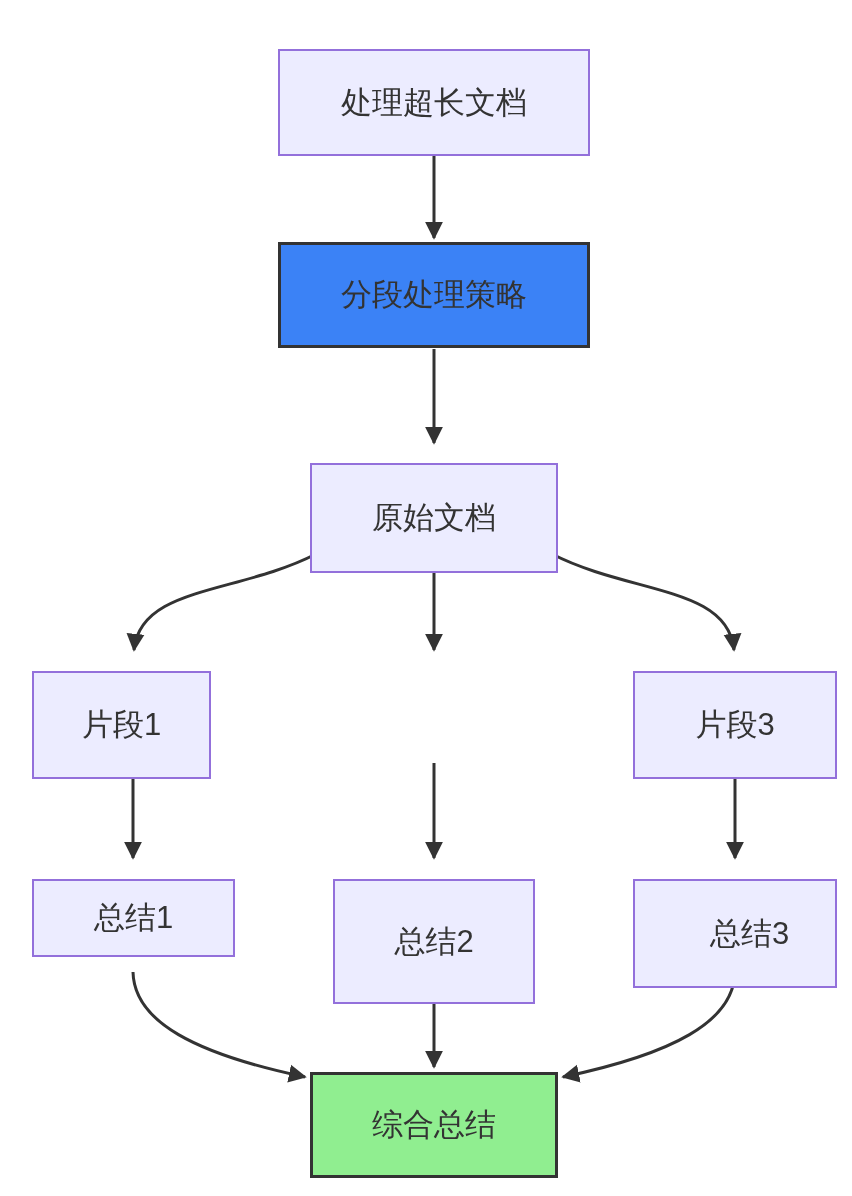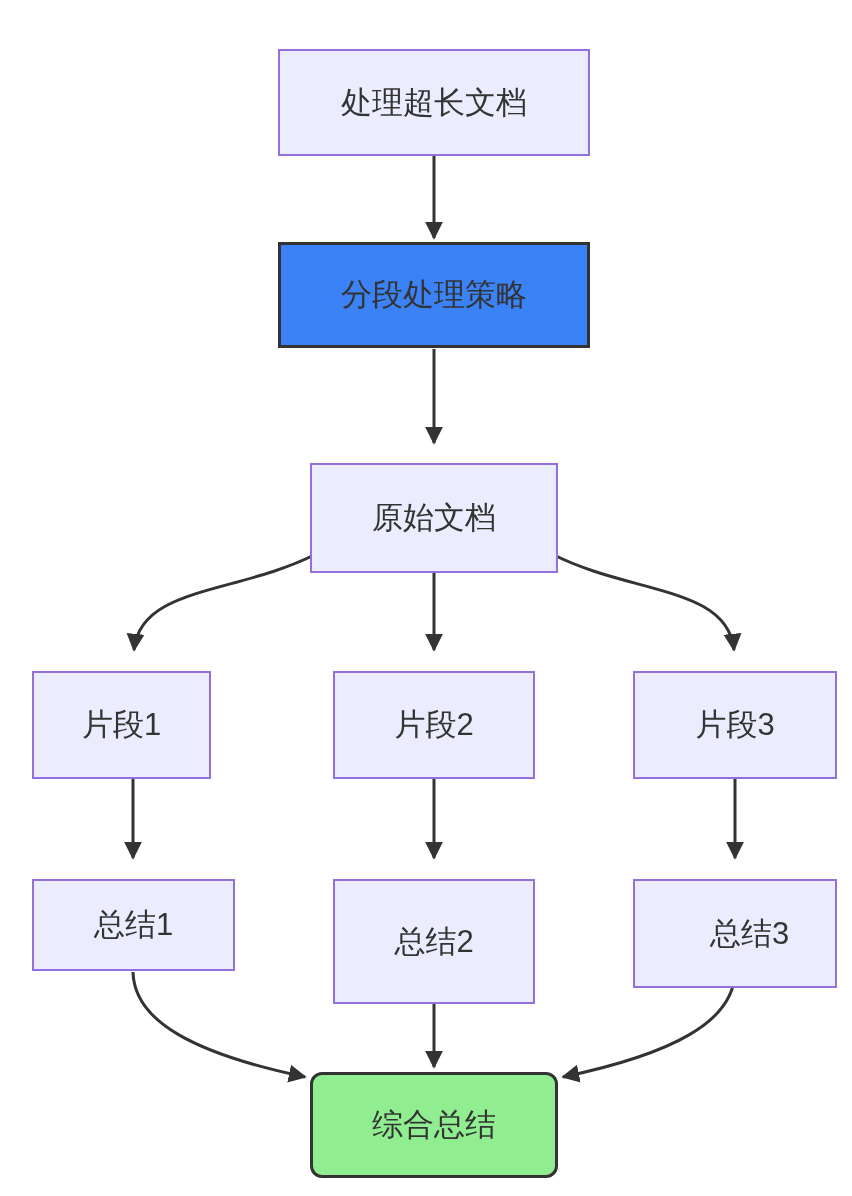--- a/index.html
+++ b/index.html
@@ -71,37 +71,34 @@
   </div>
 
   <div class="node node--default" style="left:310px; top:447px; width:248px; height:110px;">
     <span>原始文档</span>
   </div>
 
   <div class="node node--default" style="left:32px; top:655px; width:179px; height:108px;">
     <span>片段1</span>
   </div>
 
-  <div class="node node--default" style="left:333px; top:655px; width:202px; height:108px;">
-    <span>片段2</span>
-  </div>
 
   <div class="node node--default" style="left:633px; top:655px; width:204px; height:108px;text-align:right;">
     <span>片段3</span>
   </div>
 
-  <div class="node node--default" style="left:32px; top:863px; width:203px; height:92px;text-align:center;">
+  <div class="node node--default" style="left:32px; top:863px; width:203px; height:78px;text-align:center;">
     <span>总结1</span>
   </div>
 
   <div class="node node--default" style="left:333px; top:863px; width:202px; height:125px;">
     <span>总结2</span>
   </div>
 
   <div class="node node--default" style="left:633px; top:863px; width:204px; height:109px;padding-left:29px;">
     <span>总结3</span>
   </div>
 
-  <div class="node node--success" style="left:310px; top:1072px; width:248px; height:106px;border-radius:12px;">
+  <div class="node node--success" style="left:310px; top:1072px; width:248px; height:106px;">
     <span>综合总结</span>
   </div>
 
 </div>
 
 </body></html>

